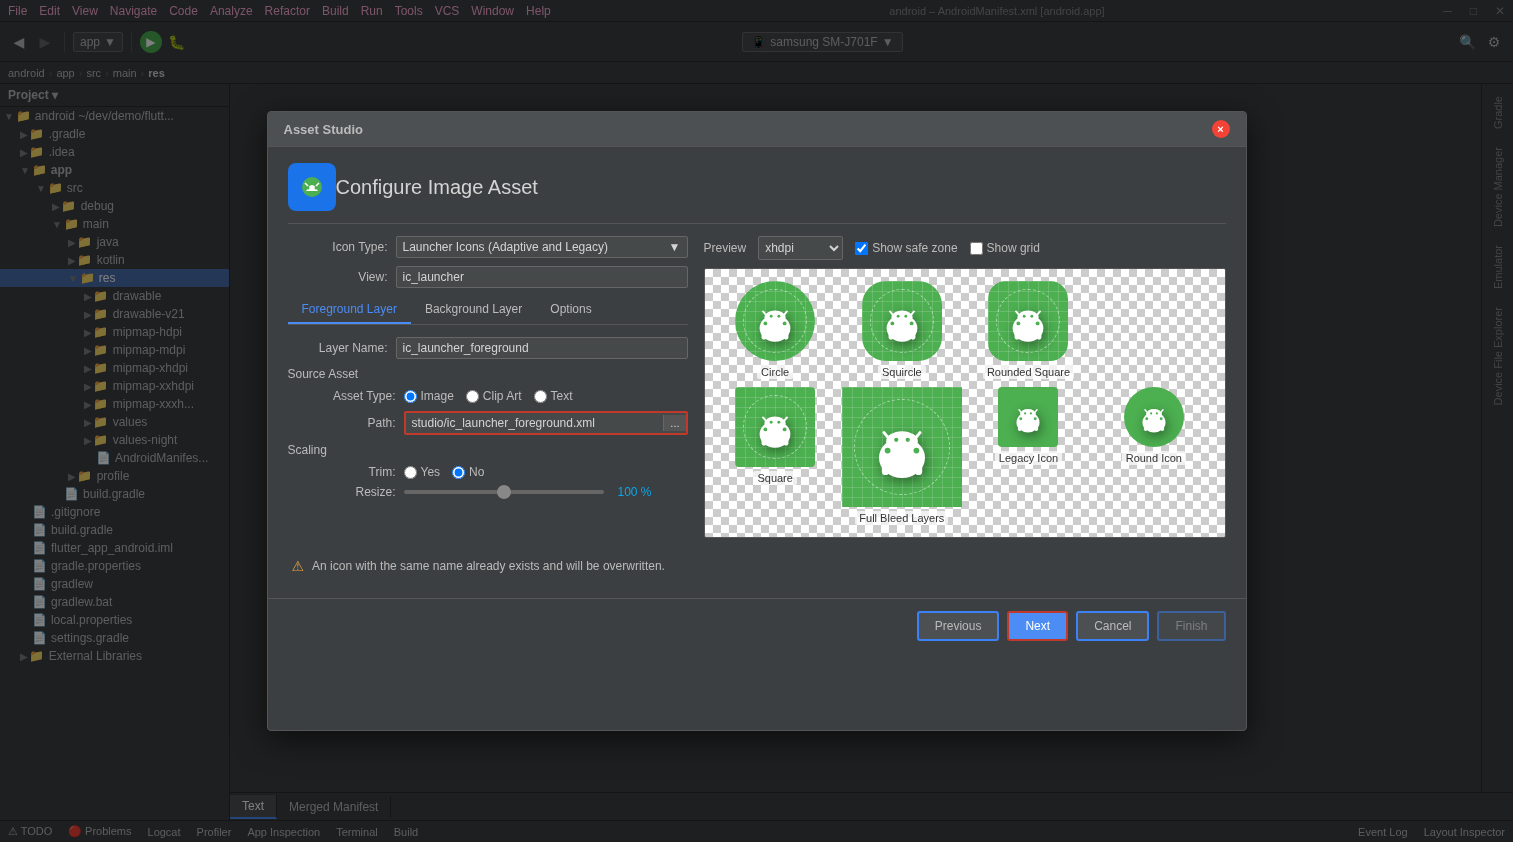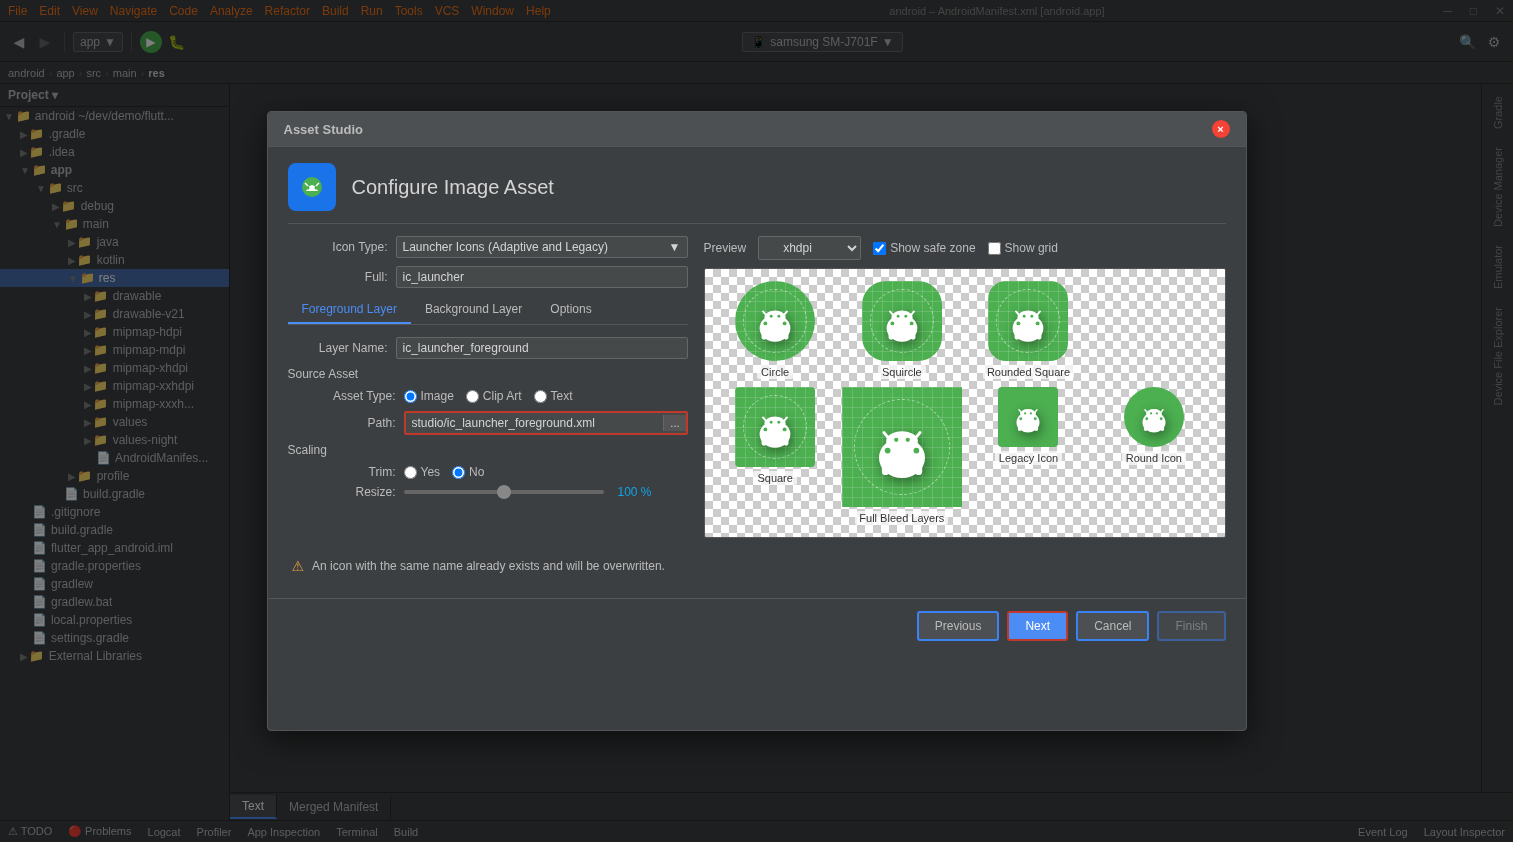--- a/index.html
+++ b/index.html
@@ -28,21 +28,21 @@
       height: 22px;
       background: #3c3f41;
       display: flex;
       align-items: center;
       padding: 0 8px;
       gap: 12px;
       border-bottom: 1px solid #2b2b2b;
     }
     .menu-bar span {
       font-size: 12px;
-      color: #f97316;
+      color: #f9a8d4;
       cursor: pointer;
     }
 
     
     .toolbar {
       position: absolute;
       top: 22px; left: 0; right: 0;
       height: 40px;
       background: #3c3f41;
       border-bottom: 1px solid #2b2b2b;
@@ -192,21 +192,20 @@
       padding: 16px 20px;
       display: flex;
       flex-direction: column;
       gap: 12px;
     }
 
     
     .config-header {
       display: flex;
       align-items: center;
-      gap: 16px;
       padding-bottom: 12px;
       border-bottom: 1px solid #555;
     }
     .config-icon {
       width: 48px; height: 48px;
       background: #1a73e8;
       border-radius: 8px;
       display: flex;
       align-items: center;
       justify-content: center;
@@ -357,21 +356,21 @@
       display: flex;
       align-items: center;
       gap: 12px;
       margin-bottom: 8px;
     }
     .preview-label { color: #bbbbbb; font-size: 12px; }
     .preview-select {
       background: #45494a;
       border: 1px solid #666;
       color: #d4d4d4;
-      padding: 3px 20px 3px 20px;
+      padding: 3px 20px 3px 2px;
       font-size: 12px;
       border-radius: 2px;
       cursor: pointer;
     }
     .preview-check {
       display: flex;
       align-items: center;
       gap: 4px;
       font-size: 12px;
       color: #bbbbbb;
@@ -908,21 +907,21 @@
 
           <div class="form-row">
             <span class="form-label">Icon Type:</span>
             <div class="form-select" style="min-width:250px;">
               <span>Launcher Icons (Adaptive and Legacy)</span>
               <span>▼</span>
             </div>
           </div>
 
           <div class="form-row">
-            <span class="form-label">Full:</span>
+            <span class="form-label">View:</span>
             <input class="form-control" type="text" style="min-width: 250px;" value="ic_launcher">
           </div>
 
           <div class="form-tabs">
             <div class="form-tab active">Foreground Layer</div>
             <div class="form-tab">Background Layer</div>
             <div class="form-tab">Options</div>
           </div>
 
           <div class="form-row">

